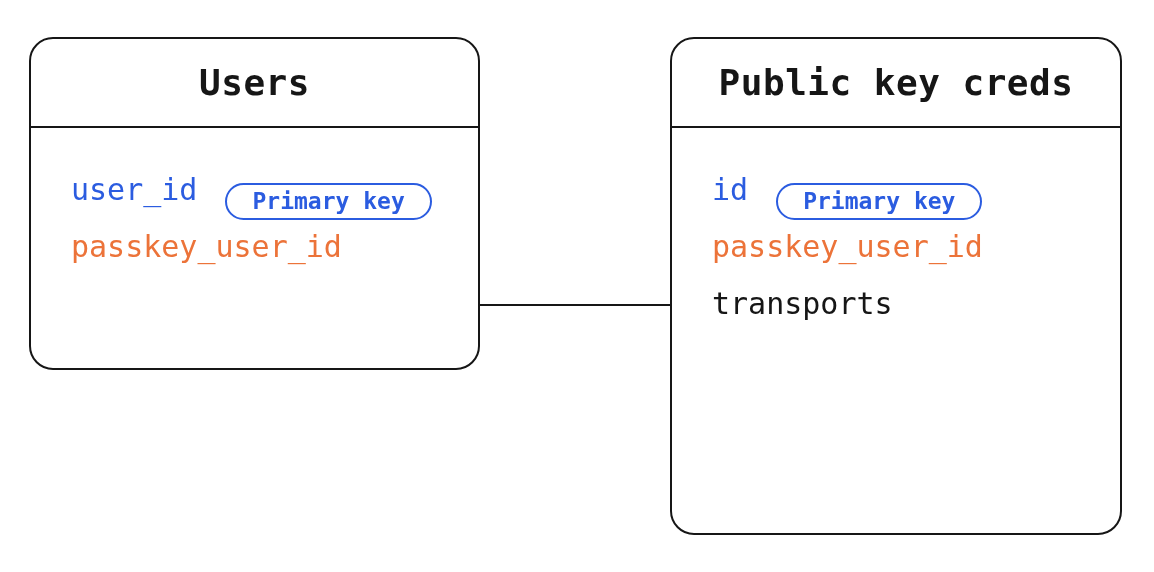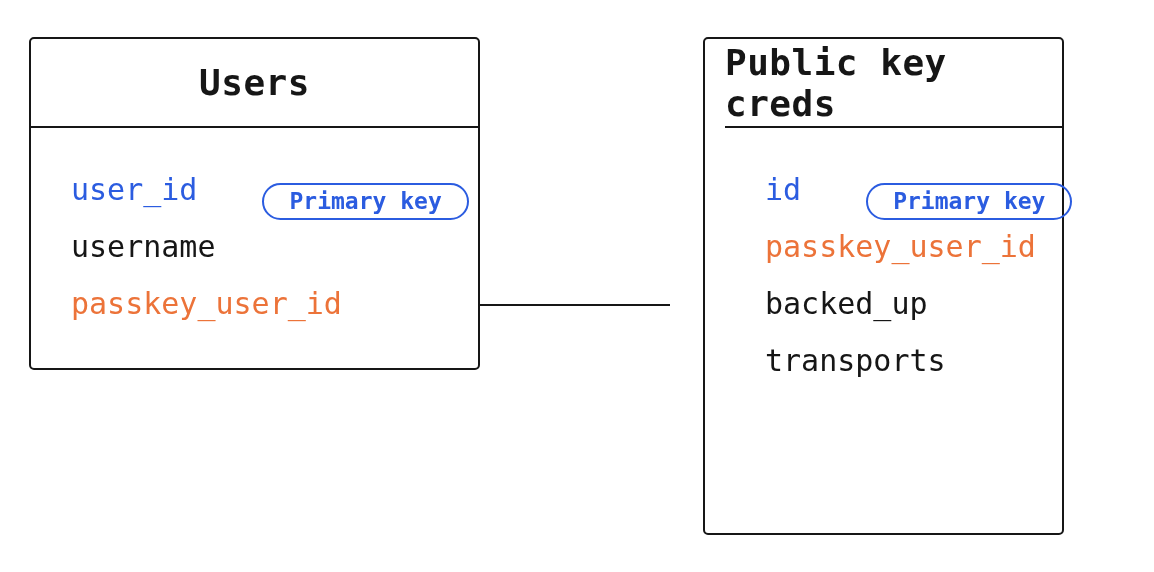--- a/index.html
+++ b/index.html
@@ -15,44 +15,43 @@
     width: 1154px;
     height: 572px;
     background: var(--background);
     font-family: "DejaVu Sans Mono", "Liberation Mono", monospace;
     overflow: hidden;
   }
   .er-table {
     position: absolute;
     background: var(--background);
     border: 2px solid var(--stroke-black);
-    border-radius: 5px;
+    border-radius: 24px;
   }
   .er-table.users { left: 29px; top: 37px; width: 451px; height: 333px; }
-  .er-table.creds { left: 703px; top: 37px; width: 361px; height: 498px; padding-left: 20px; }
+  .er-table.creds { left: 670px; top: 37px; width: 452px; height: 498px; }
   .er-table-header {
     height: 89px;
     border-bottom: 2px solid var(--stroke-black);
     display: flex;
     align-items: center;
     justify-content: center;
   }
   .er-table-title {
     font-size: 36px;
     font-weight: 700;
     color: var(--stroke-black);
     letter-spacing: 0.5px;
   }
   .er-table-body { padding: 33px 20px 0 40px; }
   .field-row {
     height: 57px;
     display: flex;
     align-items: center;
     white-space: nowrap;
-    gap: 37px;
   }
   .field-name {
     font-size: 30px;
     color: var(--stroke-black);
   }
   .field-name.pk { color: var(--primary-blue); }
   .field-name.fk { color: var(--foreign-orange); }
   .pk-badge {
     display: inline-flex;
     align-items: center;
@@ -84,44 +83,38 @@
   <div class="er-table users">
     <div class="er-table-header">
       <span class="er-table-title">Users</span>
     </div>
     <div class="er-table-body">
       <div class="field-row">
         <span class="field-name pk">user_id</span>
         <span class="pk-badge">Primary key</span>
       </div>
       <div class="field-row">
-        <span class="field-name">username</span>
-      </div>
-      <div class="field-row">
         <span class="field-name fk">passkey_user_id</span>
       </div>
     </div>
   </div>
 
   <div class="connector"></div>
 
   <div class="er-table creds">
     <div class="er-table-header">
       <span class="er-table-title">Public key creds</span>
     </div>
     <div class="er-table-body">
       <div class="field-row">
         <span class="field-name pk">id</span>
         <span class="pk-badge">Primary key</span>
       </div>
       <div class="field-row">
         <span class="field-name fk">passkey_user_id</span>
       </div>
       <div class="field-row">
-        <span class="field-name">backed_up</span>
-      </div>
-      <div class="field-row">
         <span class="field-name">transports</span>
       </div>
     </div>
   </div>
 
 </div>
 
 </body></html>

